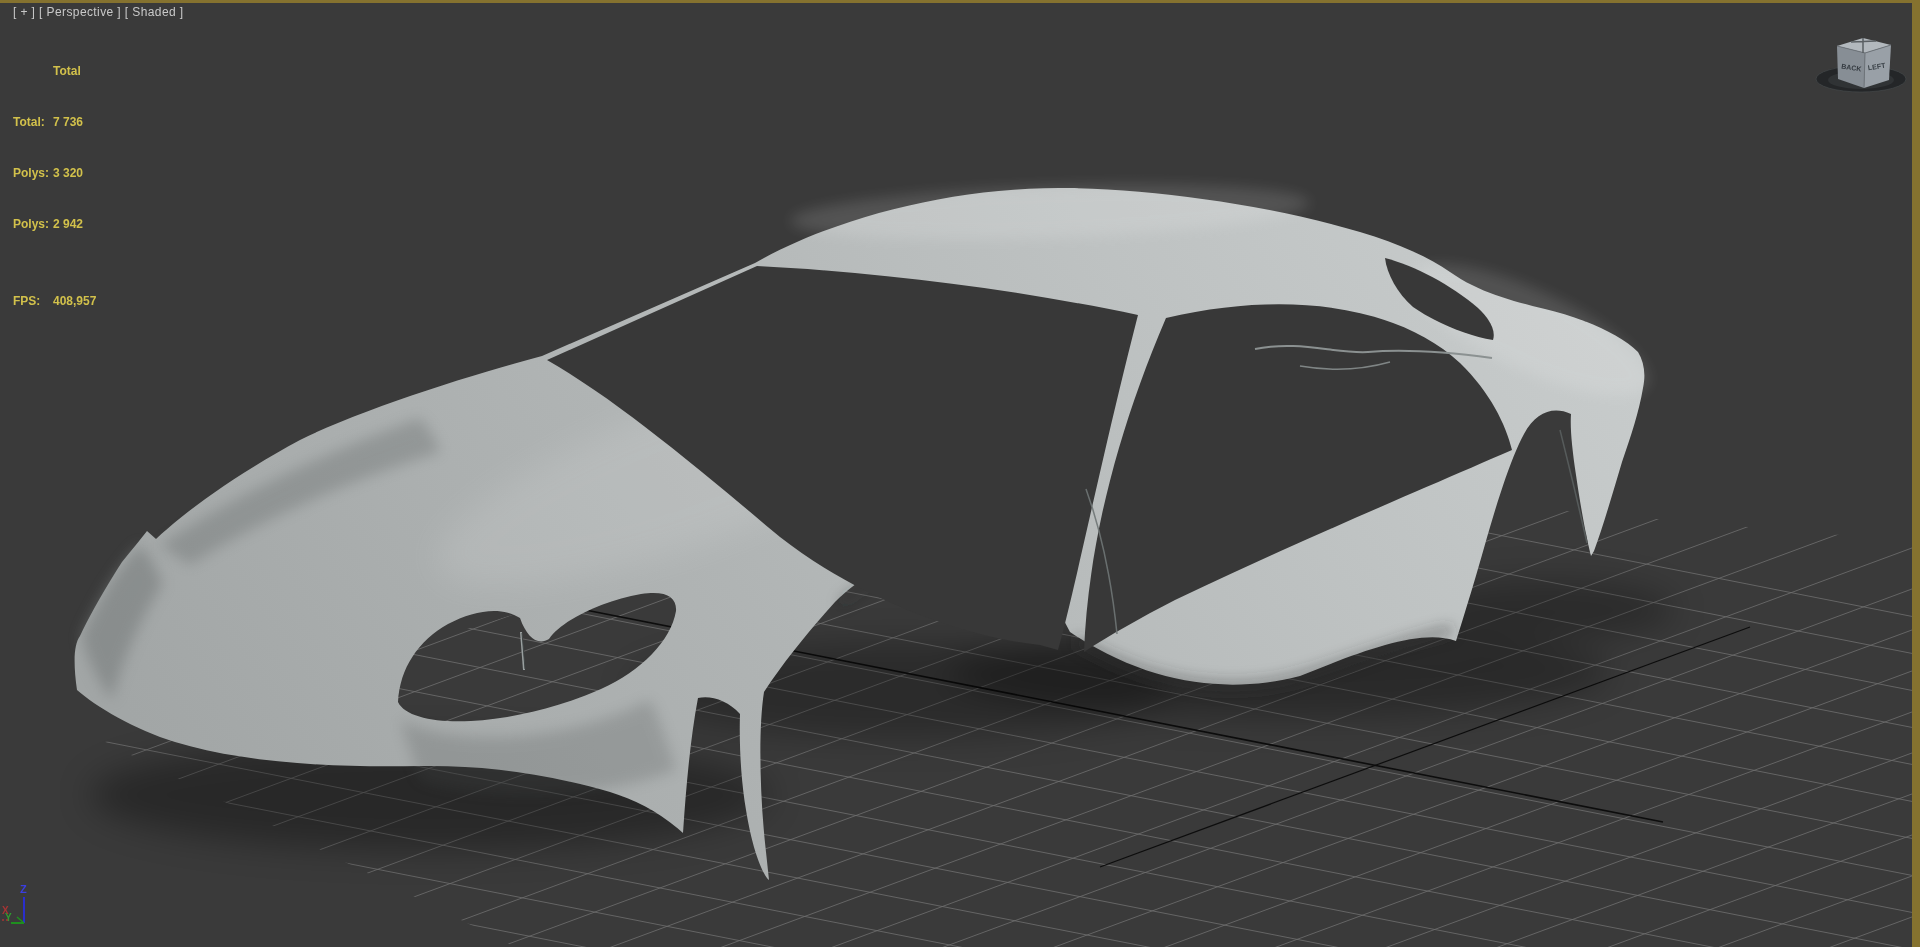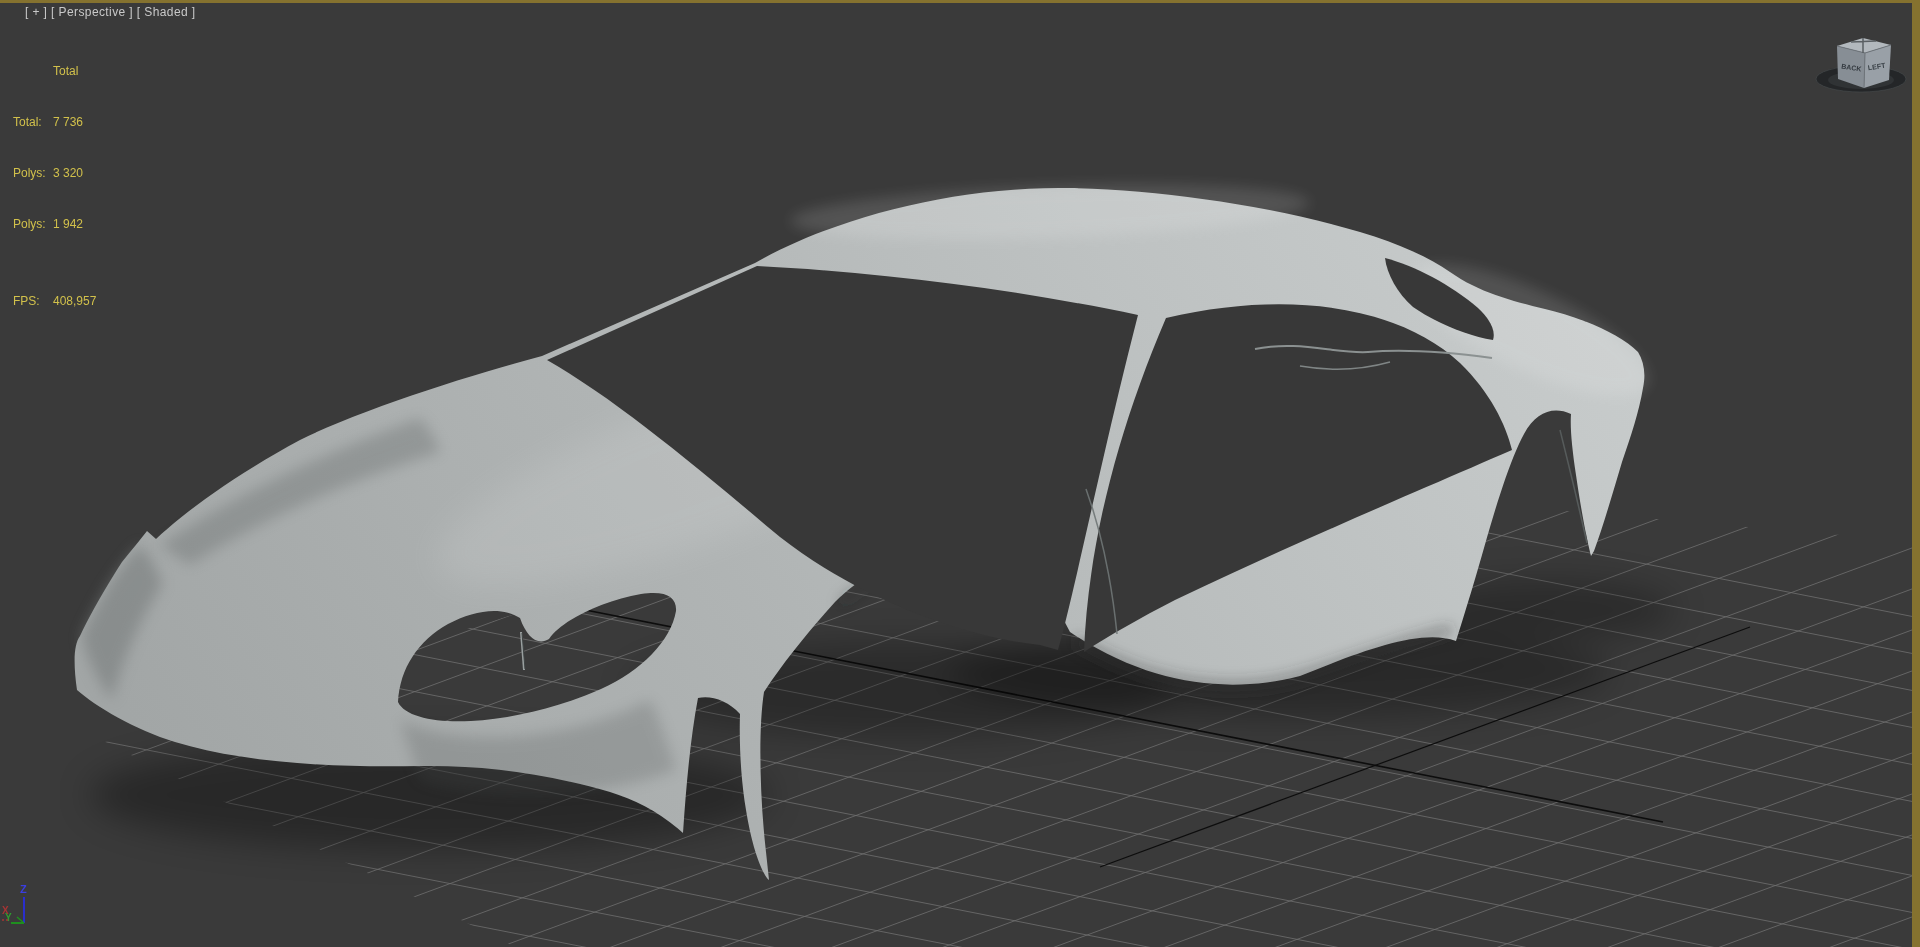--- a/index.html
+++ b/index.html
@@ -8,31 +8,31 @@
     background:#3a3a3a;
     font-family:"Liberation Sans", sans-serif;
   }
   #viewport{position:absolute;left:0;top:0;width:1920px;height:947px;}
   #scene{position:absolute;left:0;top:0;}
   
   .vp-border-top{position:absolute;left:0;top:0;width:1920px;height:3px;background:#85722f;}
   .vp-border-right{position:absolute;right:0;top:0;width:8px;height:947px;background:#85722f;}
   
   .vp-label{
-    position:absolute;left:25px;top:5px;
+    position:absolute;left:13px;top:5px;
     font-size:12px;color:#c9c9c9;letter-spacing:.4px;
     cursor:default;user-select:none;white-space:pre;
   }
   
   .stats{
     position:absolute;left:13px;top:29px;
     font-size:12px;line-height:17px;color:#d2c14b;
     user-select:none;white-space:pre;
   }
-  .srow{display:flex;}
+  .srow{display:flex;font-weight:bold;}
   .slab{display:inline-block;width:40px;}
   .header{margin-left:40px;}
   .fps{margin-top:26px;}
 </style>
 </head>
 <body>
 
 <div id="viewport">
 
   <svg id="scene" width="1920" height="947" viewBox="0 0 1920 947">
@@ -245,21 +245,21 @@
     <div class="srow">
       <span class="slab">Total:</span>
       <span class="sval">7 736</span>
     </div>
     <div class="srow">
       <span class="slab">Polys:</span>
       <span class="sval">3 320</span>
     </div>
     <div class="srow">
       <span class="slab">Polys:</span>
-      <span class="sval">1 942</span>
+      <span class="sval">2 942</span>
     </div>
     <div class="srow fps">
       <span class="slab">FPS:</span>
       <span class="sval">408,957</span>
     </div>
   </div>
 
   <div class="vp-border-top"></div>
   <div class="vp-border-right"></div>
 </div>

